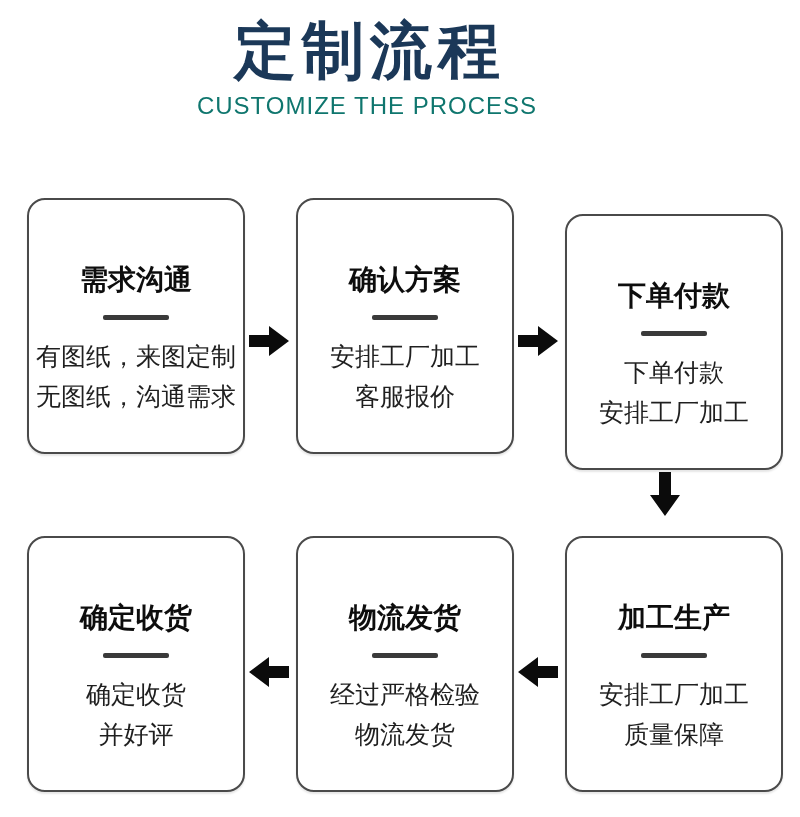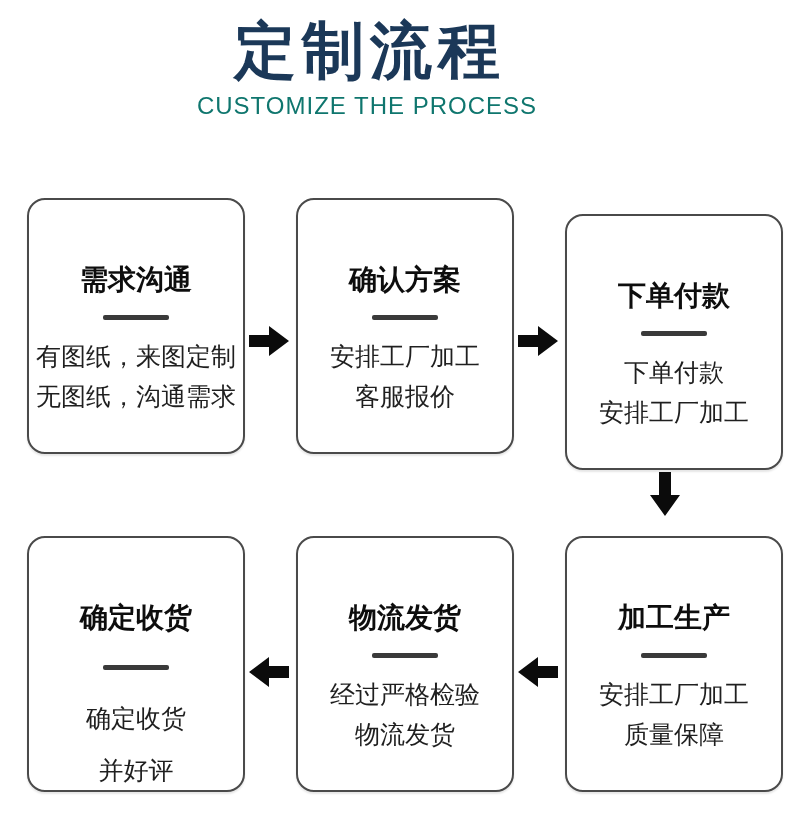--- a/index.html
+++ b/index.html
@@ -42,21 +42,21 @@
     background: #ffffff;
     box-shadow: 0 2px 2px rgba(0,0,0,0.10);
     display: flex;
     flex-direction: column;
     align-items: center;
     box-sizing: content-box;
   }
   .pos-r0c0 { left: 27px;  top: 198px; }
   .pos-r0c1 { left: 296px; top: 198px; text-align: right; }
   .pos-r0c2 { left: 565px; top: 214px; }
-  .pos-r1c0 { left: 27px;  top: 536px; justify-content: space-between; }
+  .pos-r1c0 { left: 27px;  top: 536px; }
   .pos-r1c1 { left: 296px; top: 536px; }
   .pos-r1c2 { left: 565px; top: 536px; }
   .step-title {
     margin: 58px 0 0 0;
     font-size: 28px;
     line-height: 44px;
     font-weight: 800;
     color: #0d0d0d;
     white-space: nowrap;
   }

